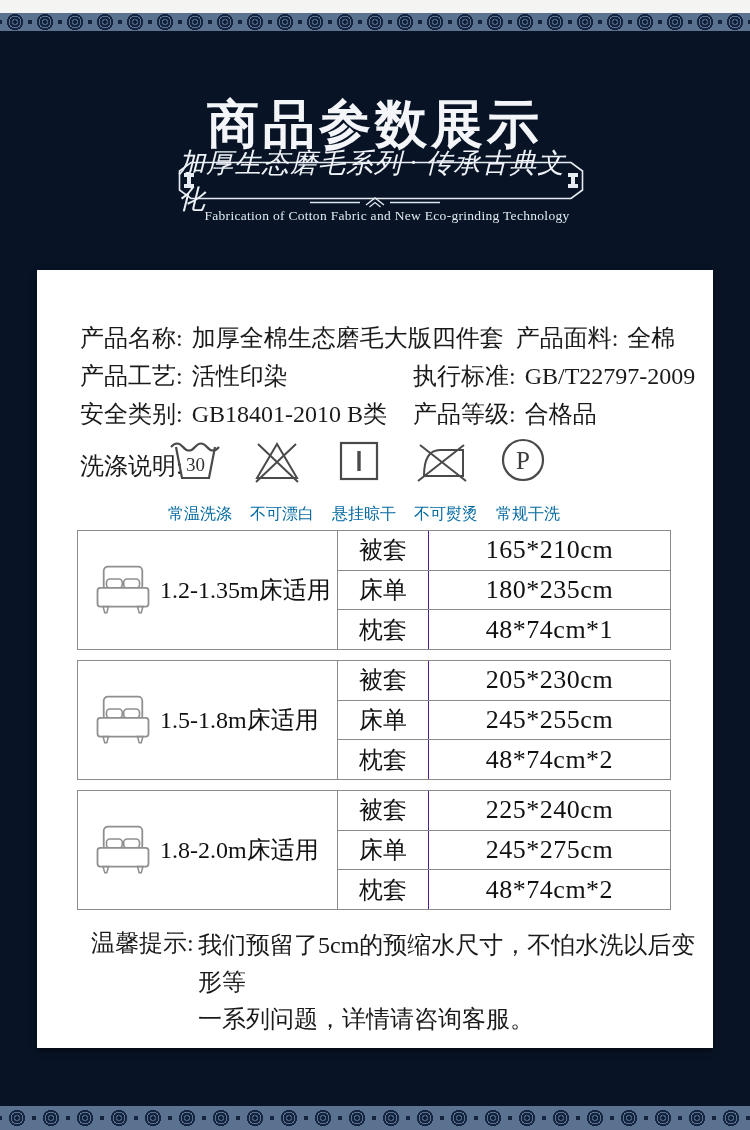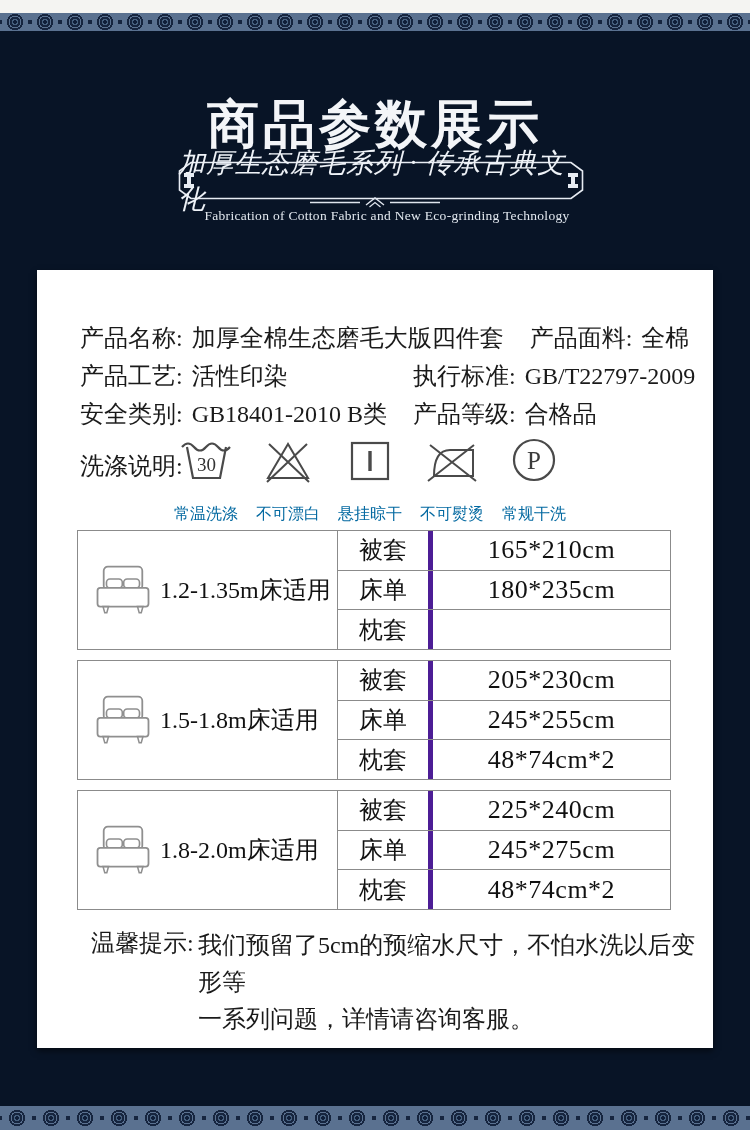--- a/index.html
+++ b/index.html
@@ -26,40 +26,40 @@
       color:#eef2f7;font-size:27px;letter-spacing:1px;font-weight:500;font-style:italic;}
   .banner-underline{position:absolute;left:0;top:196px;width:750px;display:flex;justify-content:center;}
   .subtitle-en{position:absolute;top:208px;left:0;width:750px;text-align:center;
       color:#e3e9f0;font-size:13.5px;letter-spacing:.3px;padding-left:12px;}
 
   .panel{position:absolute;left:37px;top:270px;width:676px;height:778px;background:#fff;
          box-shadow:0 3px 6px rgba(0,0,0,.5);}
   .spec-row{position:absolute;left:43px;right:16px;height:32px;color:#1a1a1a;
             font-size:24px;white-space:nowrap;}
   .spec-row .lbl{margin-right:9px;}
-  .spec-row .pair2{margin-left:26px;}
+  .spec-row .pair2{margin-left:12px;}
   .spec-row .pair2-abs{position:absolute;left:333px;top:0;}
   .pair2-abs .lbl{margin-right:9px;}
 
   .wash-label{position:absolute;left:43px;top:180px;font-size:24px;color:#1a1a1a;}
   .wash-row{position:absolute;left:131px;top:166px;display:flex;gap:6px;}
-  .wash-cell{width:76px;display:flex;flex-direction:column;align-items:center;}
+  .wash-cell{width:76px;display:flex;flex-direction:column;align-items:flex-start;}
   .wash-cell svg{display:block;}
   .wash-cap{margin-top:20px;font-size:16px;color:#0369a1;letter-spacing:0px;white-space:nowrap;}
 
   .size-table{position:absolute;left:40px;width:594px;height:120px;
       border:1px solid #8b8b8b;display:flex;box-sizing:border-box;background:#fff;}
   .t1{top:260px;} .t2{top:390px;} .t3{top:520px;}
   .bed-cell{width:260px;border-right:1px solid #8b8b8b;display:flex;align-items:center;
       padding-left:14px;box-sizing:border-box;}
   .bed-cell .bed-name{font-size:24px;color:#111;margin-left:6px;white-space:nowrap;}
   .rows-col{flex:1;display:flex;flex-direction:column;}
   .s-row{flex:1;display:flex;border-bottom:1px solid #8b8b8b;}
   .s-row:last-child{border-bottom:none;}
-  .item-cell{width:90px;border-right:5px solid #4c1d95;display:flex;align-items:center;
+  .item-cell{width:90px;border-right:1px solid #4c1d95;display:flex;align-items:center;
       justify-content:center;font-size:24px;color:#111;}
   .size-cell{flex:1;display:flex;align-items:center;justify-content:center;
       font-size:26px;color:#111;letter-spacing:.5px;}
 
   .tip-label{position:absolute;left:54px;top:657px;font-size:24px;color:#1a1a1a;}
   .tip-text{position:absolute;left:161px;top:657px;font-size:24px;color:#1a1a1a;line-height:37px;}
 </style>
 </head>
 <body>
 
@@ -163,20 +163,21 @@
         <div class="s-row">
           <div class="item-cell">被套</div>
           <div class="size-cell">165*210cm</div>
         </div>
         <div class="s-row">
           <div class="item-cell">床单</div>
           <div class="size-cell">180*235cm</div>
         </div>
         <div class="s-row">
           <div class="item-cell">枕套</div>
+          <div class="size-cell">48*74cm*1</div>
         </div>
       </div>
     </div>
 
     <div class="size-table t2">
       <div class="bed-cell">
         <svg width="62" height="54" viewBox="0 0 90 76">
           <rect x="17" y="4" width="56" height="34" rx="6" fill="none" stroke="#8f8f8f" stroke-width="2.6"></rect>
           <rect x="21" y="22" width="23" height="13" rx="5" fill="#fff" stroke="#8f8f8f" stroke-width="2.4"></rect>
           <rect x="46" y="22" width="23" height="13" rx="5" fill="#fff" stroke="#8f8f8f" stroke-width="2.4"></rect>

